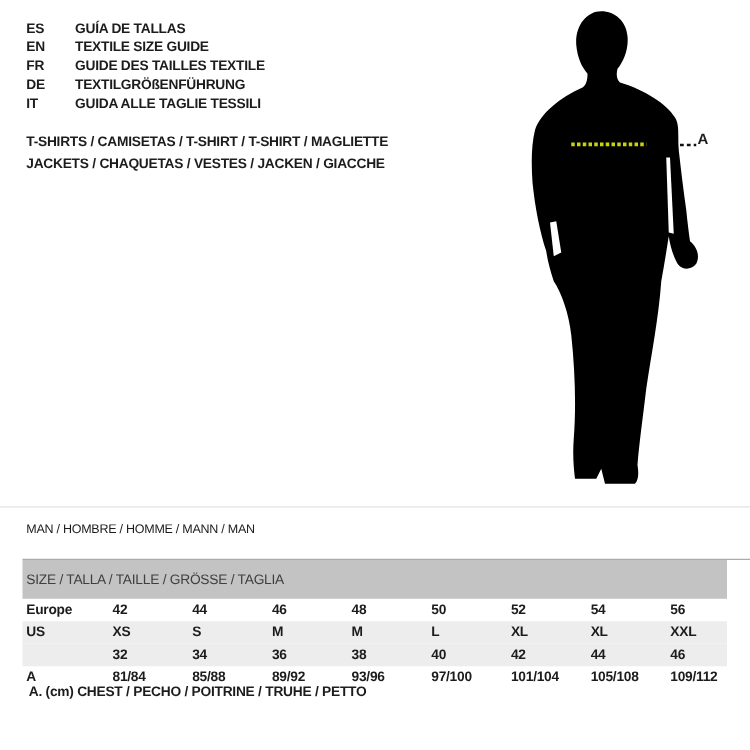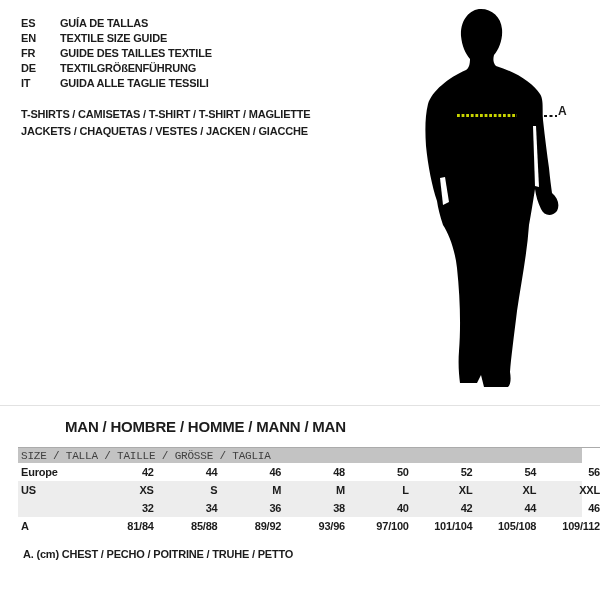--- a/index.html
+++ b/index.html
@@ -14,32 +14,32 @@
   .lang-code { width:39px; }
   
   .cats { position:absolute; left:21px; top:106px; font-size:11px;
           font-weight:bold; line-height:17px; letter-spacing:-0.2px; }
   
   .figure { position:absolute; left:370px; top:6px; width:200px; height:386px; }
   .measure-a { position:absolute; left:558px; top:104px; font-size:12px; font-weight:bold; }
   
   .divider { position:absolute; left:0; top:405px; width:600px; height:1px; background:#e2e2e2; }
   
-  .section-title { position:absolute; left:21px; top:418px; font-size:15px;
-                   font-weight:bold; letter-spacing:-0.2px;margin-left:44px; }
+  .section-title { position:absolute; left:21px; top:418px; font-size:10px;
+                   font-weight:normal; letter-spacing:-0.2px; }
   
   .size-table { position:absolute; left:18px; top:447px; width:582px;
                 font-size:11px; letter-spacing:-0.2px; }
-  .thead { height:16px; display:flex; align-items:center; padding-left:3px;
+  .thead { height:32px; display:flex; align-items:center; padding-left:3px;
            box-sizing:border-box; color:#3f3f3f; border-top:1px solid #ababab;
-           background:linear-gradient(90deg,#c3c3c3 0,#c3c3c3 564px,transparent 564px);font-family:Liberation Mono, monospace; }
+           background:linear-gradient(90deg,#c3c3c3 0,#c3c3c3 564px,transparent 564px); }
   .trow { display:flex; height:18px; align-items:center;font-weight:bold; }
   .trow.shaded { background:linear-gradient(90deg,#ededed 0,#ededed 564px,transparent 564px); }
   .tlabel { width:72px; padding-left:3px; box-sizing:border-box; }
-  .tcell { flex:1; text-align:right; }
+  .tcell { flex:1; text-align:left; }
   
   .footnote { position:absolute; left:23px; top:548px; font-size:11px;
               font-weight:bold; letter-spacing:-0.2px; }
 </style>
 </head>
 <body>
 
 <div class="canvas">
 
   <div class="lang-block">

